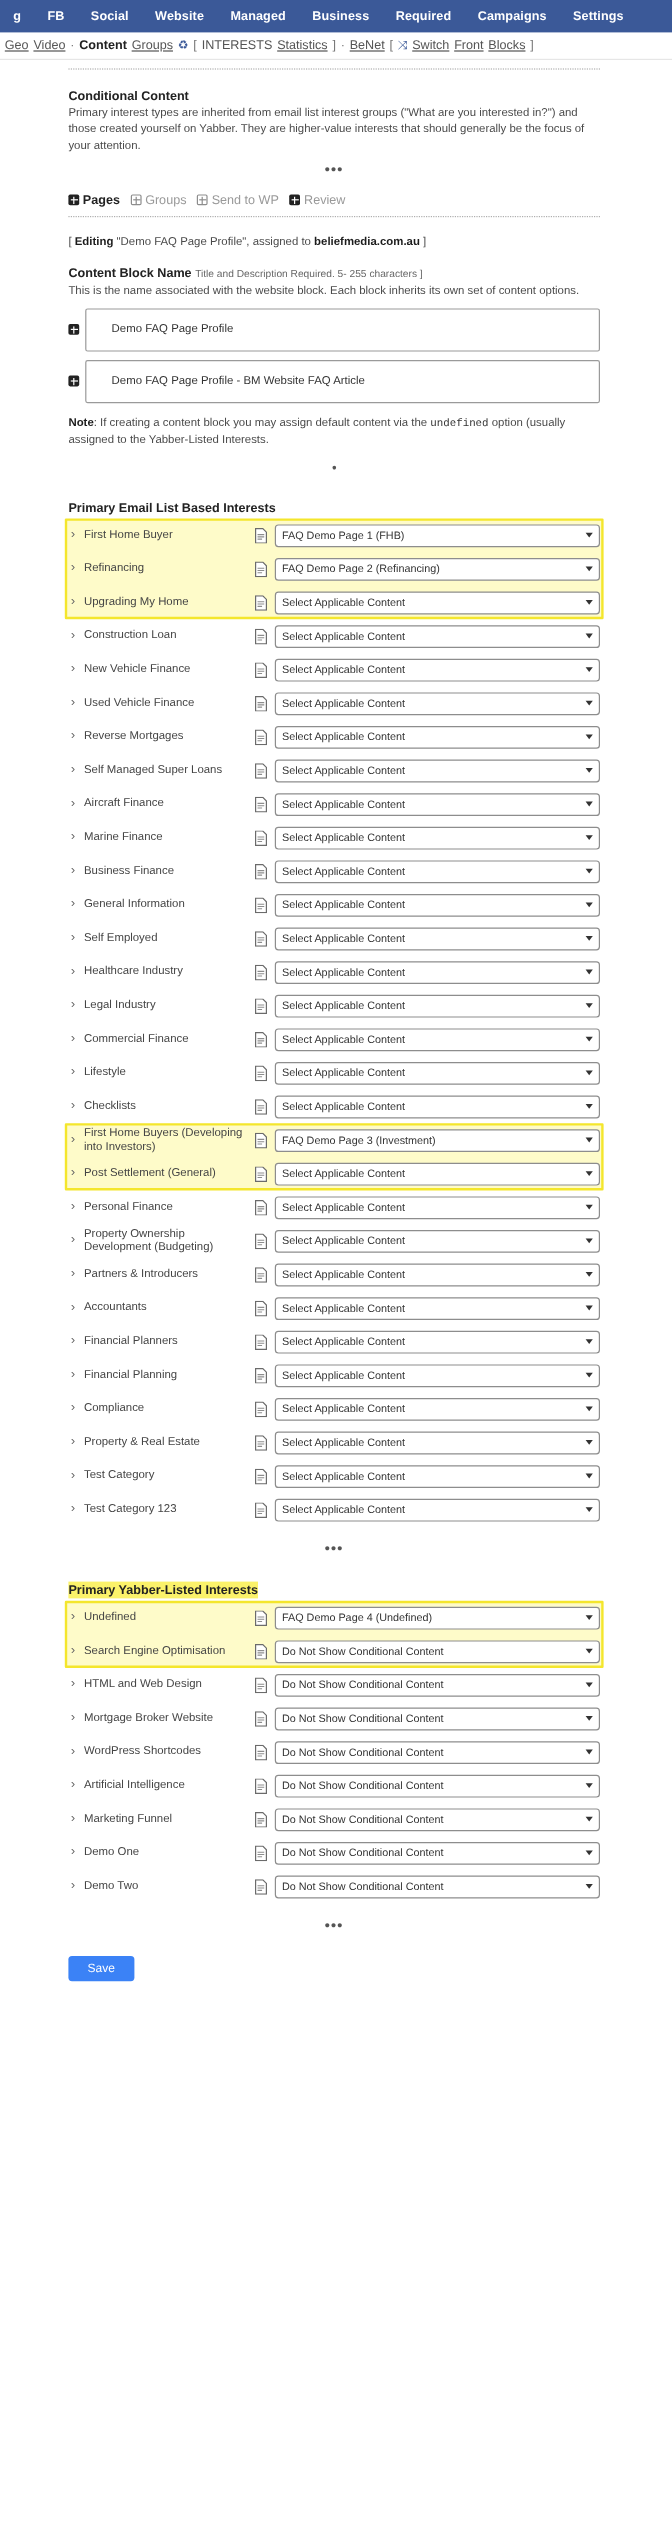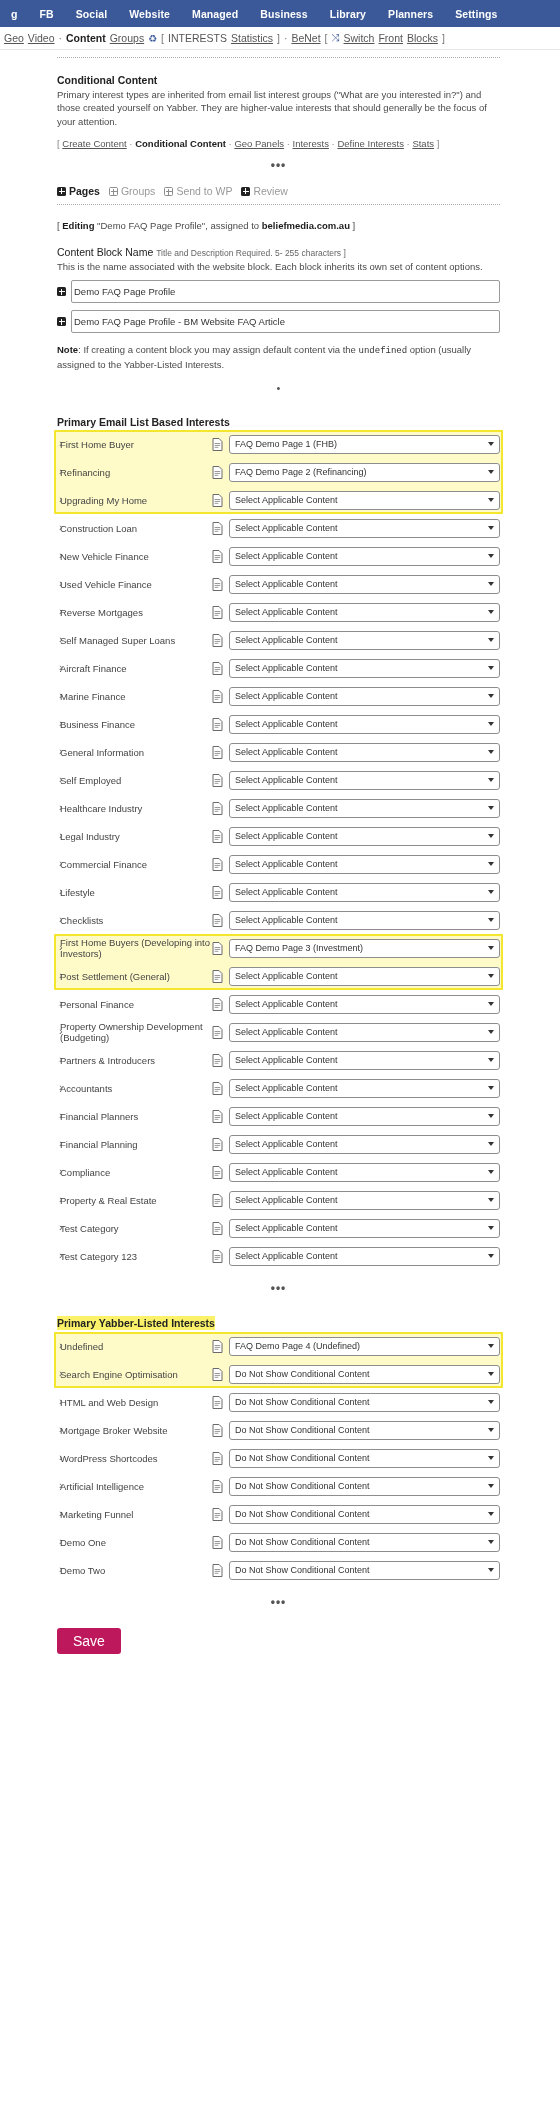--- a/index.html
+++ b/index.html
@@ -122,37 +122,37 @@
     color: #4a4a4a;
     margin-top: 15px;
   }
   .editing-line b { color: #1c1c1c; }
 
   .block-head {
     font-size: 10.5px;
     margin-top: 15px;
     color: #222;
   }
-  .block-head b { font-weight: normal; }
+  .block-head b { font-weight: bold; }
   .block-head .sub { font-size: 8.5px; color: #666; font-weight: normal; }
 
   .field-row {
     display: flex;
     align-items: center;
     margin-top: 7px;
   }
   .field-row .plusbox { margin-right: 5px; flex: 0 0 auto; }
   .txtinput {
     flex: 1 1 auto;
-    height: 23px;
+    height: 36px;
     border: 1px solid #9a9a9a;
     border-radius: 2px;
     font-size: 9.5px;
     color: #333;
-    padding: 0 2px;
+    padding: 0 21px;
     background: #fff;
     font-family: "Liberation Sans", sans-serif;
     line-height: 17px;
   }
 
   .note {
     font-size: 9.5px;
     line-height: 1.42;
     color: #4a4a4a;
     margin-top: 10px;
@@ -189,21 +189,21 @@
   .irow {
     display: flex;
     align-items: center;
     height: 28px;
     position: relative;
   }
   .irow .label {
     flex: 0 0 155px;
     font-size: 9.5px;
     color: #444;
-    padding-left: 3px;
+    padding-left: 13px;
     position: relative;
     line-height: 1.2;
   }
   .irow .label::before {
     content: "\203A";
     position: absolute;
     left: 2px;
     top: 50%;
     transform: translateY(-52%);
     color: #666;
@@ -251,42 +251,42 @@
     bottom: 0;
     border: 2px solid #f4e62c;
     background: rgba(252,245,120,0.40);
     z-index: 0;
     border-radius: 1px;
   }
   .hlwrap > .irow { position: relative; z-index: 1; }
 
   .savebar { margin-top: 22px; padding-bottom: 26px; }
   .savebtn {
-    background: #be185d;
+    background: #3b82f6;
     color: #fff;
     border: none;
     border-radius: 3px;
-    font-size: 14px;
+    font-size: 10px;
     font-family: "Liberation Sans", sans-serif;
     padding: 5px 16px;
     cursor: pointer;
   }
 </style>
 </head>
 <body>
 
 <div class="topnav" id="topnav">
     <div class="nav-item">g</div>
     <div class="nav-item">FB</div>
     <div class="nav-item">Social</div>
     <div class="nav-item">Website</div>
     <div class="nav-item">Managed</div>
     <div class="nav-item">Business</div>
-    <div class="nav-item">Library</div>
-    <div class="nav-item">Planners</div>
+    <div class="nav-item">Required</div>
+    <div class="nav-item">Campaigns</div>
     <div class="nav-item">Settings</div>
   </div>
 
 <div class="crumbbar" id="crumbbar">
     <span class="crumb-link">Geo</span>
     <span class="crumb-link">Video</span>
     <span class="crumb-sep">·</span>
     <span class="crumb-bold">Content</span>
     <span class="crumb-link">Groups</span>
     <span class="ico-recycle">♻</span>
@@ -305,21 +305,20 @@
   </div>
 
 <div class="page">
 
   
   <div class="dotrule"></div>
 
   
   <div class="sec-title">Conditional Content</div>
   <div class="sec-body">Primary interest types are inherited from email list interest groups ("What are you interested in?") and those created yourself on Yabber. They are higher-value interests that should generally be the focus of your attention.</div>
-  <div class="sec-links" id="condLinks"><span class="dot">[ </span><a>Create Content</a><span class="dot"> · </span><b>Conditional Content</b><span class="dot"> · </span><a>Geo Panels</a><span class="dot"> · </span><a>Interests</a><span class="dot"> · </span><a>Define Interests</a><span class="dot"> · </span><a>Stats</a><span class="dot"> ]</span></div>
 
   <div class="ellipsis-row">•••</div>
 
   
   <div class="tabrow" id="tabsPages" style="margin-top:16px;"><span class="tab active"><span class="plusbox"></span><span>Pages</span></span><span class="tab"><span class="plusbox light"></span><span>Groups</span></span><span class="tab"><span class="plusbox light"></span><span>Send to WP</span></span><span class="tab"><span class="plusbox"></span><span>Review</span></span></div>
   <div class="dotrule"></div>
 
   
   <div class="editing-line" id="editingLine"><span>[ </span><b>Editing</b><span> "Demo FAQ Page Profile", assigned to </span><b>beliefmedia.com.au</b><span> ]</span></div>
 

